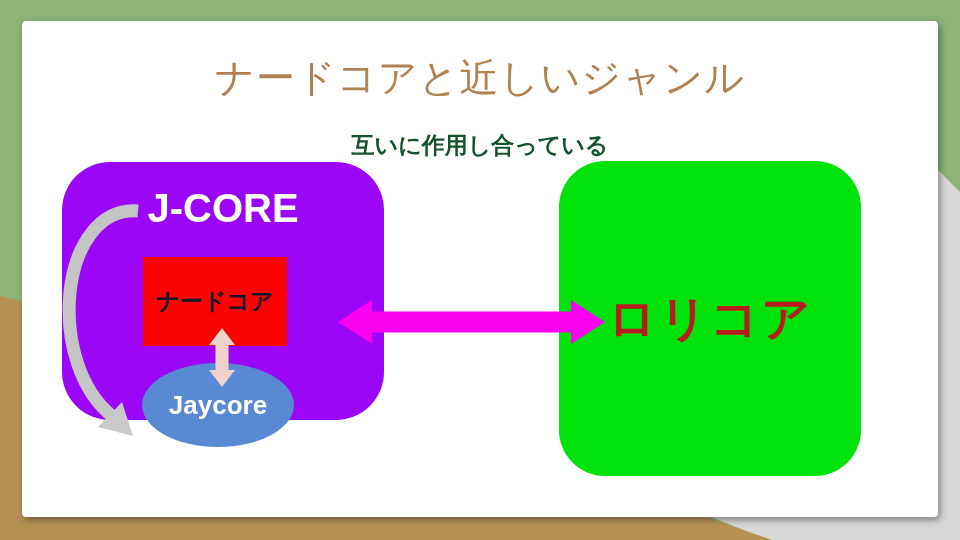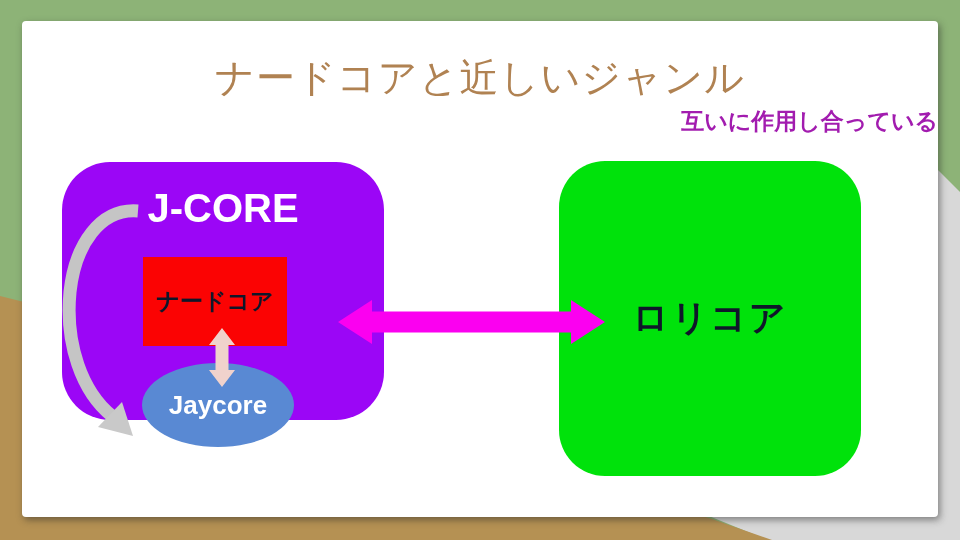--- a/index.html
+++ b/index.html
@@ -30,22 +30,22 @@
     background:#ffffff;border-radius:4px;
     box-shadow:2px 3px 7px rgba(40,40,40,.5);
     z-index:3;
   }
   .title{
     position:absolute;left:0;top:36px;width:100%;text-align:center;
     font-size:39px;font-weight:normal;color:#B08252;line-height:1.1;
     letter-spacing:1px;
   }
   .subtitle{
-    position:absolute;left:0;top:88px;width:100%;text-align:right;
-    font-size:23px;font-weight:bold;color:#a21caf;line-height:1.1;
+    position:absolute;left:0;top:112px;width:100%;text-align:center;
+    font-size:23px;font-weight:bold;color:#14532d;line-height:1.1;
   }
 
   
   .jcore-box{
     position:absolute;left:40px;top:141px;width:322px;height:258px;
     background:#9B06F6;border-radius:48px;
   }
   .jcore-label{
     position:absolute;left:0;top:26px;width:100%;text-align:center;
     font-size:40px;font-weight:bold;color:#ffffff;line-height:1;
@@ -62,21 +62,21 @@
   }
   .jaycore-ellipse span{font-size:26px;font-weight:bold;color:#ffffff;}
 
   
   .lolicore-box{
     position:absolute;left:537px;top:140px;width:302px;height:315px;
     background:#00E20B;border-radius:46px;
     display:flex;align-items:center;justify-content:center;
   }
   .lolicore-box span{
-    font-size:36px;font-weight:bold;color:#0f172a;letter-spacing:2px;
+    font-size:48px;font-weight:bold;color:#b91c1c;letter-spacing:2px;
   }
 
   
   .overlay{
     position:absolute;inset:0;width:960px;height:540px;
     z-index:10;pointer-events:none;
   }
 </style>
 </head>
 <body>

